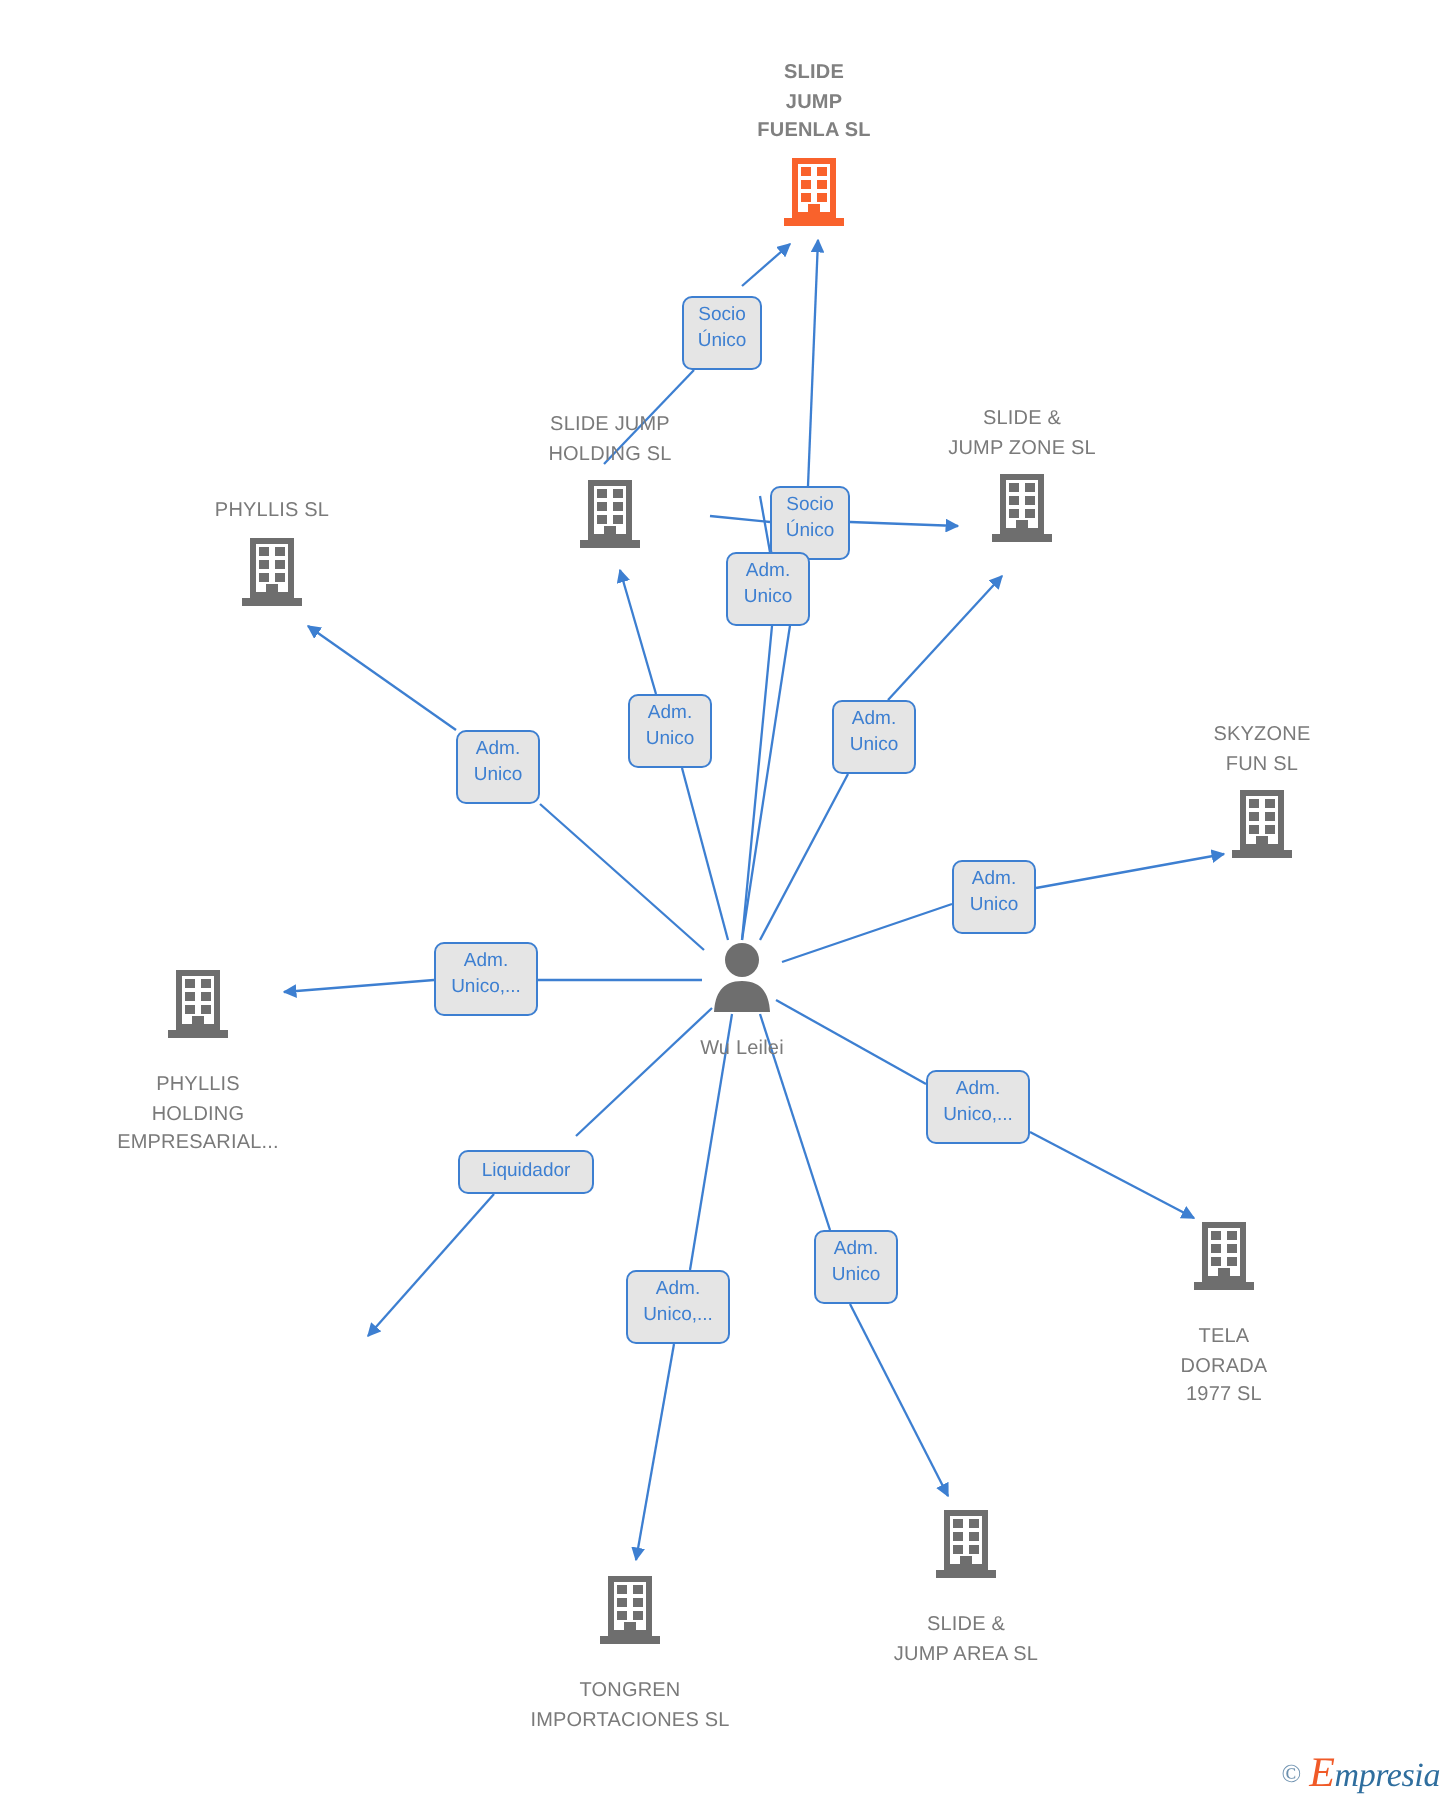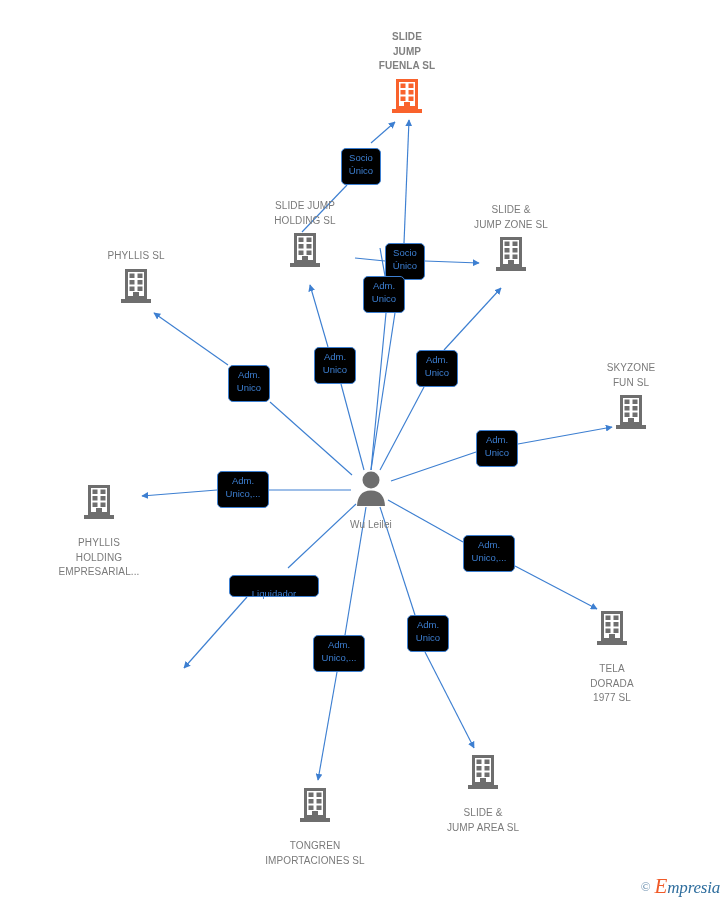--- a/index.html
+++ b/index.html
@@ -57,21 +57,21 @@
   .bldg {
     display: block;
   }
   .person {
     display: block;
   }
   .edge-label {
     position: absolute;
     border: 1px solid #3d7fd1;
     border-radius: 5px;
-    background: #000000;
+    background: #e5e5e5;
     color: #3d7fd1;
     font-size: 9.5px;
     line-height: 12.5px;
     padding: 3px 5px 3px 5px;
     text-align: center;
     white-space: pre-line;
     box-sizing: border-box;
     cursor: pointer;
   }
   #watermark {
@@ -168,21 +168,21 @@
         <rect x="8.5" y="12" width="5" height="4.5" fill="#f9622c"></rect>
         <rect x="16.5" y="12" width="5" height="4.5" fill="#f9622c"></rect>
         <rect x="8.5" y="18.5" width="5" height="4.5" fill="#f9622c"></rect>
         <rect x="16.5" y="18.5" width="5" height="4.5" fill="#f9622c"></rect>
         <rect x="12" y="24" width="6" height="7" fill="#f9622c"></rect>
         <rect x="0" y="31" width="30" height="4" fill="#f9622c"></rect>
       </svg>
     </div>
   </div>
 
-  <div class="node" style="left:305px; top:199px;">
+  <div class="node" style="left:305px; top:206px;">
     <div class="node-label">SLIDE JUMP
 HOLDING  SL</div>
     <div class="icon-wrap">
       <svg class="bldg" width="30" height="36" viewBox="0 0 30 36">
         <rect x="4" y="1" width="22" height="30" fill="#6e6e6e"></rect>
         <rect x="7" y="4" width="16" height="24" fill="#ffffff"></rect>
         <rect x="8.5" y="5.5" width="5" height="4.5" fill="#6e6e6e"></rect>
         <rect x="16.5" y="5.5" width="5" height="4.5" fill="#6e6e6e"></rect>
         <rect x="8.5" y="12" width="5" height="4.5" fill="#6e6e6e"></rect>
         <rect x="16.5" y="12" width="5" height="4.5" fill="#6e6e6e"></rect>
@@ -359,21 +359,21 @@
 
   <div class="edge-label" style="left:476px; top:430px; width:42px; height:37px;">Adm.
 Unico</div>
 
   <div class="edge-label" style="left:217px; top:471px; width:52px; height:37px;">Adm.
 Unico,...</div>
 
   <div class="edge-label" style="left:463px; top:535px; width:52px; height:37px;">Adm.
 Unico,...</div>
 
-  <div class="edge-label" style="left:229px; top:575px; width:90px; height:22px; padding-top:12px;">Liquidador</div>
+  <div class="edge-label" style="left:229px; top:575px; width:68px; height:22px; padding-top:4px;">Liquidador</div>
 
   <div class="edge-label" style="left:407px; top:615px; width:42px; height:37px;">Adm.
 Unico</div>
 
   <div class="edge-label" style="left:313px; top:635px; width:52px; height:37px;">Adm.
 Unico,...</div>
 
   <div id="watermark">
     <span class="c-mark">©</span>
     <span class="brand"><span class="cap">E</span><span>mpresia</span></span>

